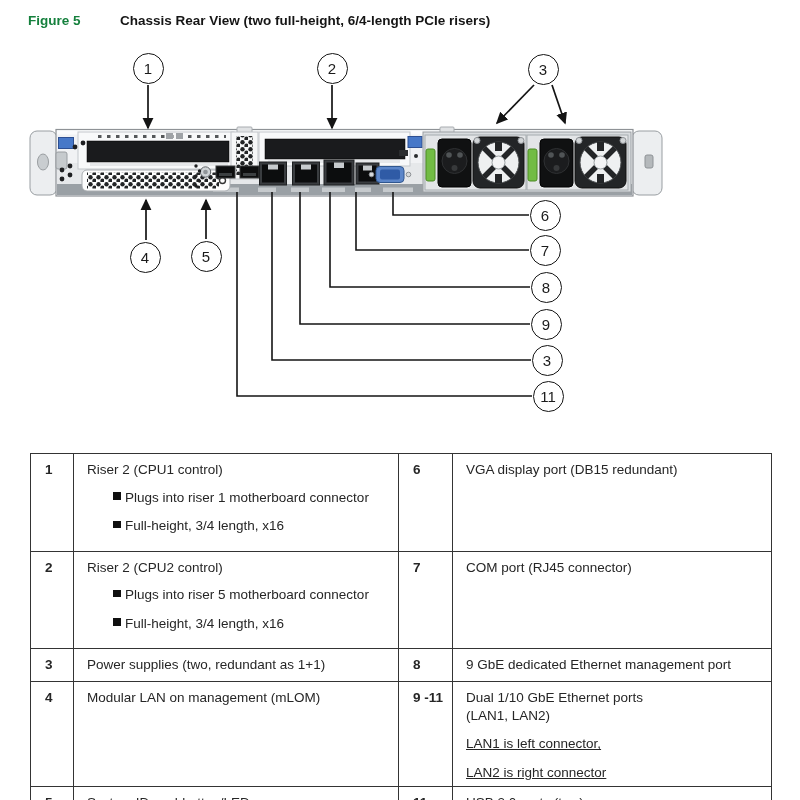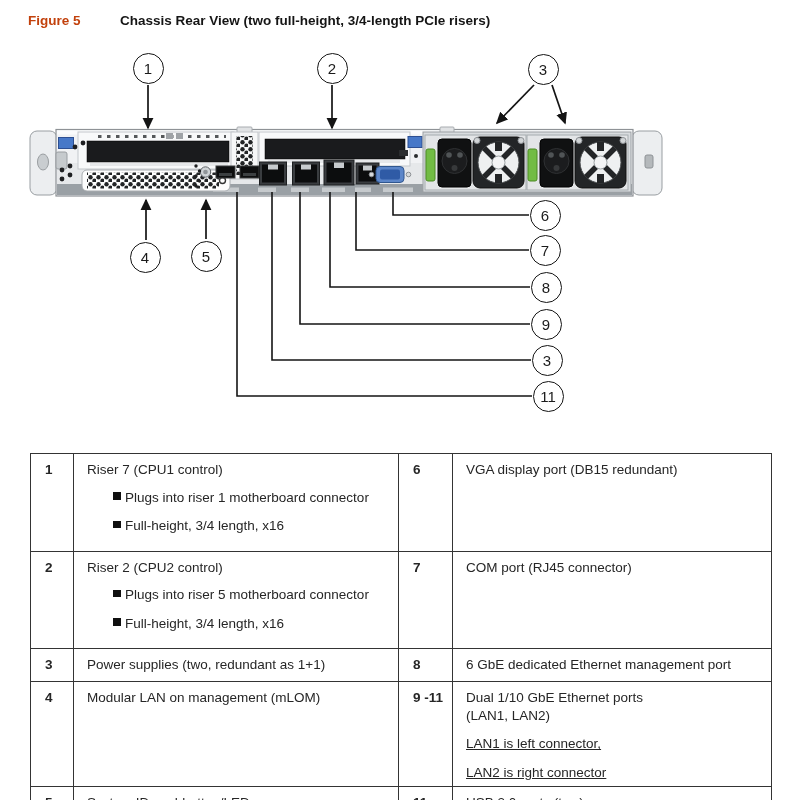--- a/index.html
+++ b/index.html
@@ -1,21 +1,21 @@
 <!DOCTYPE html>
 <html><head>
 <meta charset="utf-8">
 <style>
   html,body { margin:0; padding:0; }
   body {
     width:800px; height:800px; background:#ffffff; position:relative;
     font-family:"Liberation Sans", sans-serif; color:#222;
     overflow:hidden;
   }
-  .fig-label { position:absolute; left:28px; top:13px; font-size:13.5px; font-weight:bold; color:#c2410c; }
+  .fig-label { position:absolute; left:28px; top:13px; font-size:13.5px; font-weight:bold; color:#15803d; }
   .fig-title { position:absolute; left:120px; top:13px; font-size:13.5px; font-weight:bold; color:#151515; }
 
   .diagram { position:absolute; left:0; top:0; width:800px; height:445px; }
   .diagram svg { position:absolute; left:0; top:0; }
 
   .callout {
     position:absolute; width:31px; height:31px; box-sizing:border-box;
     border:1.7px solid #141414; border-radius:50%; background:#ffffff;
     display:flex; align-items:center; justify-content:center;
     font-size:15px; color:#1b1b1b; line-height:1;
@@ -37,21 +37,21 @@
     content:""; position:absolute; left:0; top:3.5px;
     width:7.5px; height:7.5px; background:#0f0f0f;
   }
   .pre { white-space:pre-line; }
   .extra-line { margin-top:11px;text-decoration:underline; }
 </style>
 </head>
 <body>
 
 <span class="fig-label">Figure 5</span>
-<span class="fig-title">Chassis Rear View (two full-height, 3/4-length PCIe risers)</span>
+<span class="fig-title">Chassis Rear View (two full-height, 6/4-length PCIe risers)</span>
 
 <div class="diagram">
   <svg width="800" height="445" viewBox="0 0 800 445">
     <defs>
       <pattern id="holePat" width="8" height="7" patternUnits="userSpaceOnUse">
         <circle cx="2.5" cy="2.2" r="2.2" fill="#222426"></circle>
         <circle cx="6.5" cy="5.7" r="2.2" fill="#222426"></circle>
       </pattern>
       <marker id="ah" viewBox="0 0 8 8" refX="6.5" refY="4" markerWidth="7.5" markerHeight="7.5" orient="auto">
         <path d="M0,0.5 L7.5,4 L0,7.5 Z" fill="#141414"></path>
@@ -249,21 +249,21 @@
   <colgroup>
     <col style="width:43px">
       <col style="width:325px">
       <col style="width:54px">
       <col style="width:319px">
   </colgroup>
   <tbody>
       <tr style="height:80px">
     <td class="num">1</td>
     <td>
-      <div>Riser 7 (CPU1 control)</div>
+      <div>Riser 2 (CPU1 control)</div>
       <ul class="bullets">
         <li>Plugs into riser 1 motherboard connector</li>
         <li>Full-height, 3/4 length, x16</li>
       </ul>
     </td>
     <td class="num">6</td>
     <td>VGA display port (DB15 redundant)</td>
   </tr>
   <tr style="height:80px">
     <td class="num">2</td>
@@ -274,21 +274,21 @@
         <li>Full-height, 3/4 length, x16</li>
       </ul>
     </td>
     <td class="num">7</td>
     <td>COM port (RJ45 connector)</td>
   </tr>
   <tr style="height:33px">
     <td class="num">3</td>
     <td>Power supplies (two, redundant as 1+1)</td>
     <td class="num">8</td>
-    <td>6 GbE dedicated Ethernet management port</td>
+    <td>9 GbE dedicated Ethernet management port</td>
   </tr>
   <tr style="height:93px">
     <td class="num">4</td>
     <td>Modular LAN on management (mLOM)</td>
     <td class="num">9 -11</td>
     <td>
       <div class="pre">Dual 1/10 GbE Ethernet ports
 (LAN1, LAN2)</div>
       <div class="extra-line">LAN1 is left connector,</div>
       <div class="extra-line">LAN2 is right connector</div>

